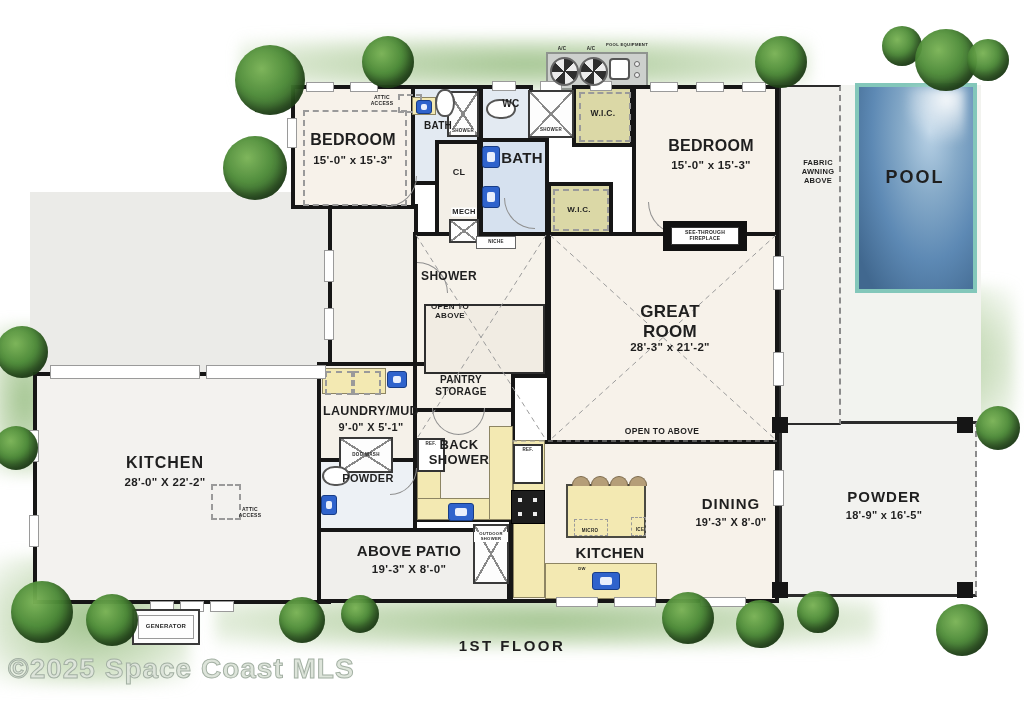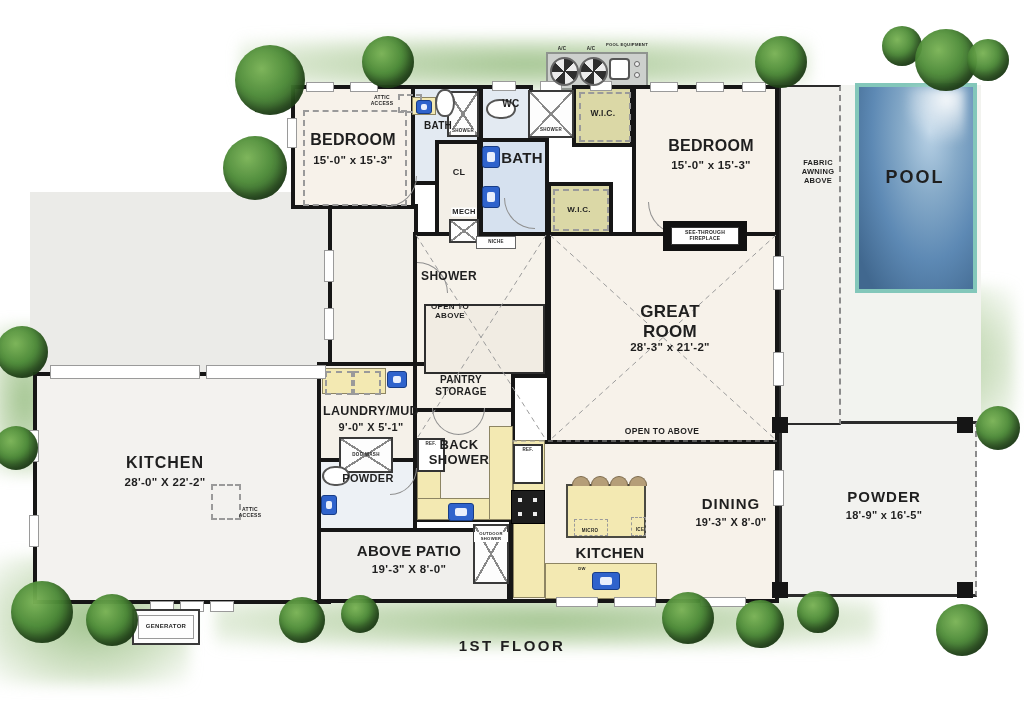--- a/index.html
+++ b/index.html
@@ -252,14 +252,15 @@
   <div class="tree" style="left:86px; top:594px; width:52px; height:52px;"></div>
   <div class="tree" style="left:279px; top:597px; width:46px; height:46px;"></div>
   <div class="tree" style="left:341px; top:595px; width:38px; height:38px;"></div>
   <div class="tree" style="left:662px; top:592px; width:52px; height:52px;"></div>
   <div class="tree" style="left:736px; top:600px; width:48px; height:48px;"></div>
   <div class="tree" style="left:797px; top:591px; width:42px; height:42px;"></div>
   <div class="tree" style="left:936px; top:604px; width:52px; height:52px;"></div>
   <div class="tree" style="left:976px; top:406px; width:44px; height:44px;"></div>
 
   <div class="lbl" style="left:512px; top:646px; font-size:15px; letter-spacing:2.5px; z-index:50;">1ST FLOOR</div>
+  <div class="watermark">©2025 Space Coast MLS</div>
 
 </div>
 
 </body></html>

